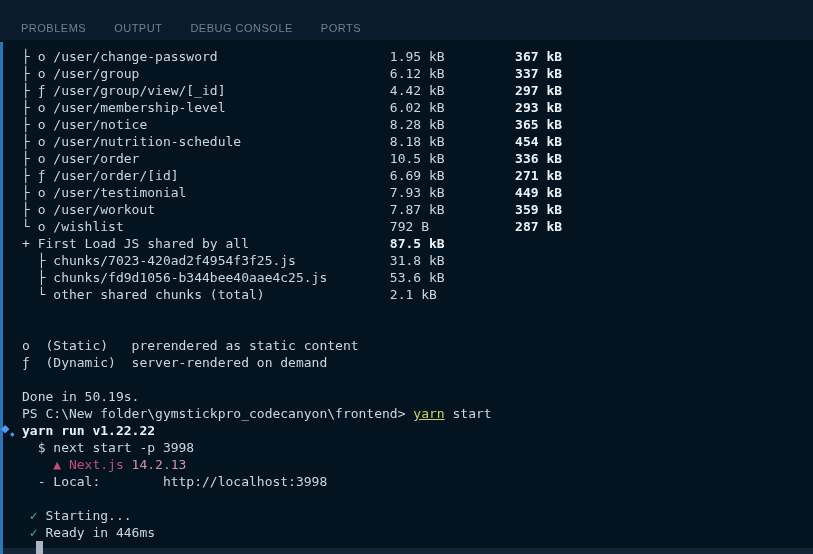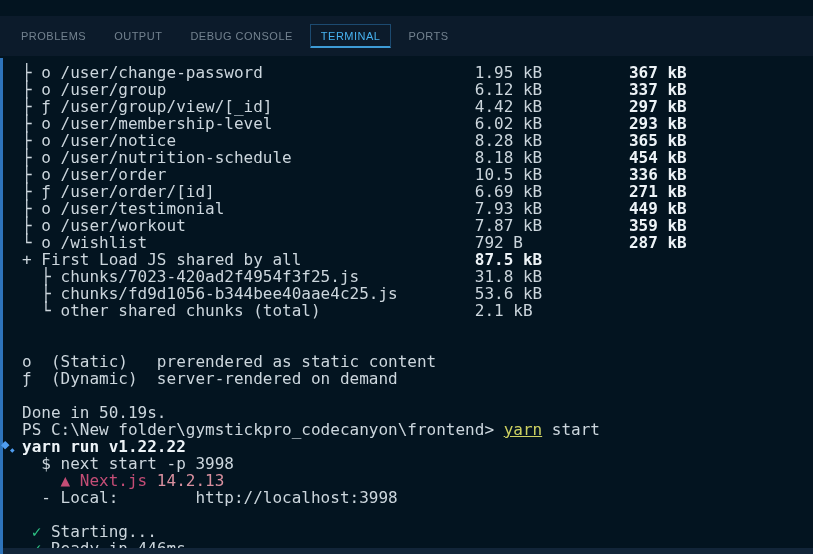--- a/index.html
+++ b/index.html
@@ -5,23 +5,23 @@
   html,body{margin:0;padding:0;}
   body{
     width:813px;height:554px;overflow:hidden;
     background:var(--background,#031420);
     font-family:"Liberation Sans", sans-serif;
   }
   .panel{width:813px;height:554px;display:flex;flex-direction:column;}
 
   
   .tabbar{
-    height:40px;flex:0 0 40px;display:flex;align-items:center;
+    height:40px;flex:0 0 40px;display:flex;align-items:flex-end;
     background:var(--tabbar-background,#0c1b2b);
-    padding-left:10px;gap:6px;box-sizing:border-box;margin-top:16px;
+    padding-left:10px;gap:6px;box-sizing:border-box;
   }
   .tab{
     padding:5px 10px;font-size:11px;letter-spacing:0.5px;
     color:var(--tab-inactive,#73828f);
     text-transform:uppercase;cursor:pointer;white-space:nowrap;
     border:1px solid transparent;
   }
   .tab.active{
     color:var(--tab-active,#47b2f0);
     border:1px solid var(--tab-active-border,#1c4a70);
@@ -36,21 +36,21 @@
     overflow:hidden;
   }
   .gutter-bar{
     position:absolute;left:0;top:2px;bottom:0;width:3px;
     background:var(--gutter-bar,#2e74bb);z-index:3;
   }
   .lines{
     position:absolute;left:0;top:0;right:0;bottom:0;
     padding:8px 0 0 22px;
     font-family:"DejaVu Sans Mono","Liberation Mono",monospace;
-    font-size:16px;line-height:17px;
+    font-size:13px;line-height:17px;
     white-space:pre;color:var(--text-default,#ccd6dd);
   }
   .tline{height:17px;}
   .seg-fg{color:var(--text-default,#ccd6dd);}
   .seg-bold{color:var(--text-bold,#edf3f7);font-weight:bold;}
   .seg-yellow{color:var(--yellow,#cdd162);text-decoration:underline;}
   .seg-magentaBold{color:var(--magenta,#c44d76);font-weight:normal;}
   .seg-pink{color:var(--pink,#d9909f);margin-top:36px;}
   .seg-green{color:var(--green,#2dc083);}
 
@@ -71,21 +71,20 @@
   }
 </style>
 </head>
 <body>
 
 <div class="panel">
   <div class="tabbar" id="tabbar">
       <div class="tab">PROBLEMS</div>
       <div class="tab">OUTPUT</div>
       <div class="tab">DEBUG CONSOLE</div>
-      <div class="tab active">TERMINAL</div>
       <div class="tab">PORTS</div>
     </div>
   <div class="terminal">
     <div class="gutter-bar"></div>
     <span class="cmd-icon">
       <span class="big">◆</span>
       <span class="small">◆</span>
     </span>
     <div class="lines" id="lines"><div class="tline"><span class="seg-fg">├ o /user/change-password                      1.95 kB         </span><span class="seg-bold">367 kB</span></div><div class="tline"><span class="seg-fg">├ o /user/group                                6.12 kB         </span><span class="seg-bold">337 kB</span></div><div class="tline"><span class="seg-fg">├ ƒ /user/group/view/[_id]                     4.42 kB         </span><span class="seg-bold">297 kB</span></div><div class="tline"><span class="seg-fg">├ o /user/membership-level                     6.02 kB         </span><span class="seg-bold">293 kB</span></div><div class="tline"><span class="seg-fg">├ o /user/notice                               8.28 kB         </span><span class="seg-bold">365 kB</span></div><div class="tline"><span class="seg-fg">├ o /user/nutrition-schedule                   8.18 kB         </span><span class="seg-bold">454 kB</span></div><div class="tline"><span class="seg-fg">├ o /user/order                                10.5 kB         </span><span class="seg-bold">336 kB</span></div><div class="tline"><span class="seg-fg">├ ƒ /user/order/[id]                           6.69 kB         </span><span class="seg-bold">271 kB</span></div><div class="tline"><span class="seg-fg">├ o /user/testimonial                          7.93 kB         </span><span class="seg-bold">449 kB</span></div><div class="tline"><span class="seg-fg">├ o /user/workout                              7.87 kB         </span><span class="seg-bold">359 kB</span></div><div class="tline"><span class="seg-fg">└ o /wishlist                                  792 B           </span><span class="seg-bold">287 kB</span></div><div class="tline"><span class="seg-fg">+ First Load JS shared by all                  </span><span class="seg-bold">87.5 kB</span></div><div class="tline"><span class="seg-fg">  ├ chunks/7023-420ad2f4954f3f25.js            31.8 kB</span></div><div class="tline"><span class="seg-fg">  ├ chunks/fd9d1056-b344bee40aae4c25.js        53.6 kB</span></div><div class="tline"><span class="seg-fg">  └ other shared chunks (total)                2.1 kB</span></div><div class="tline"></div><div class="tline"></div><div class="tline"><span class="seg-fg">o  (Static)   prerendered as static content</span></div><div class="tline"><span class="seg-fg">ƒ  (Dynamic)  server-rendered on demand</span></div><div class="tline"></div><div class="tline"><span class="seg-fg">Done in 50.19s.</span></div><div class="tline"><span class="seg-fg">PS C:\New folder\gymstickpro_codecanyon\frontend&gt; </span><span class="seg-yellow">yarn</span><span class="seg-fg"> start</span></div><div class="tline"><span class="seg-bold">yarn run v1.22.22</span></div><div class="tline"><span class="seg-fg">  $ next start -p 3998</span></div><div class="tline"><span class="seg-fg">    </span><span class="seg-magentaBold">▲ Next.js</span><span class="seg-pink"> 14.2.13</span></div><div class="tline"><span class="seg-fg">  - Local:        http://localhost:3998</span></div><div class="tline"></div><div class="tline"><span class="seg-fg"> </span><span class="seg-green">✓</span><span class="seg-fg"> Starting...</span></div><div class="tline"><span class="seg-fg"> </span><span class="seg-green">✓</span><span class="seg-fg"> Ready in 446ms</span></div><div class="tline"></div></div>
     <div class="cursor"></div>

